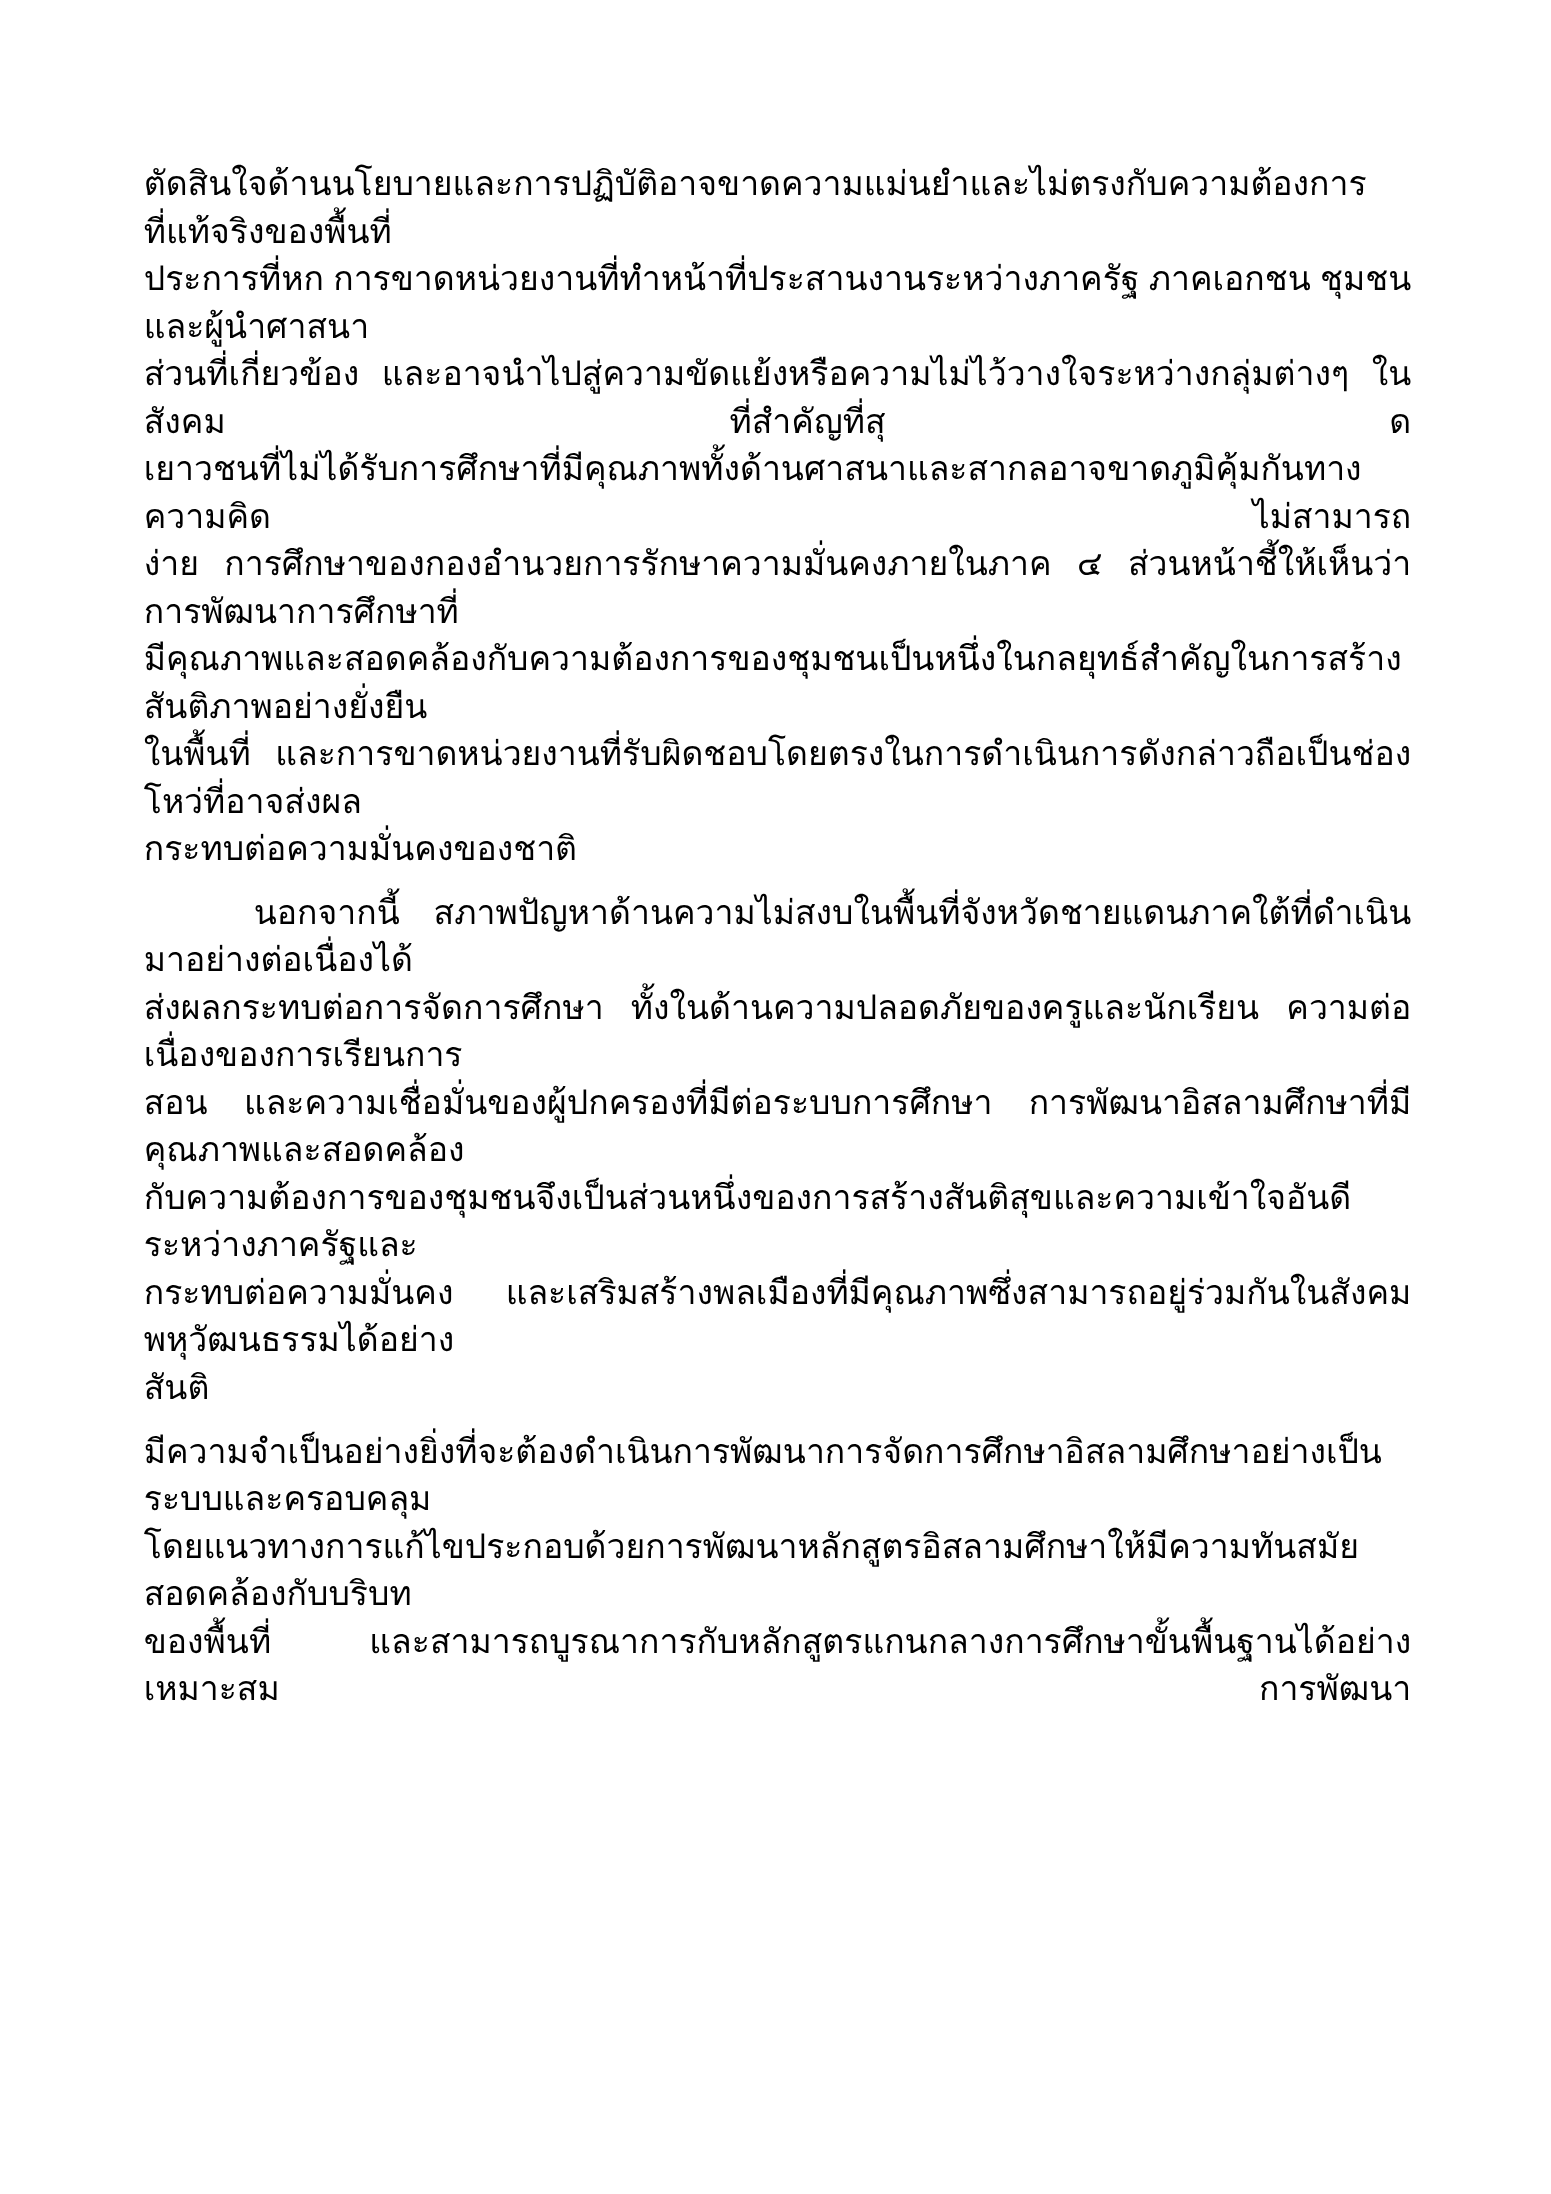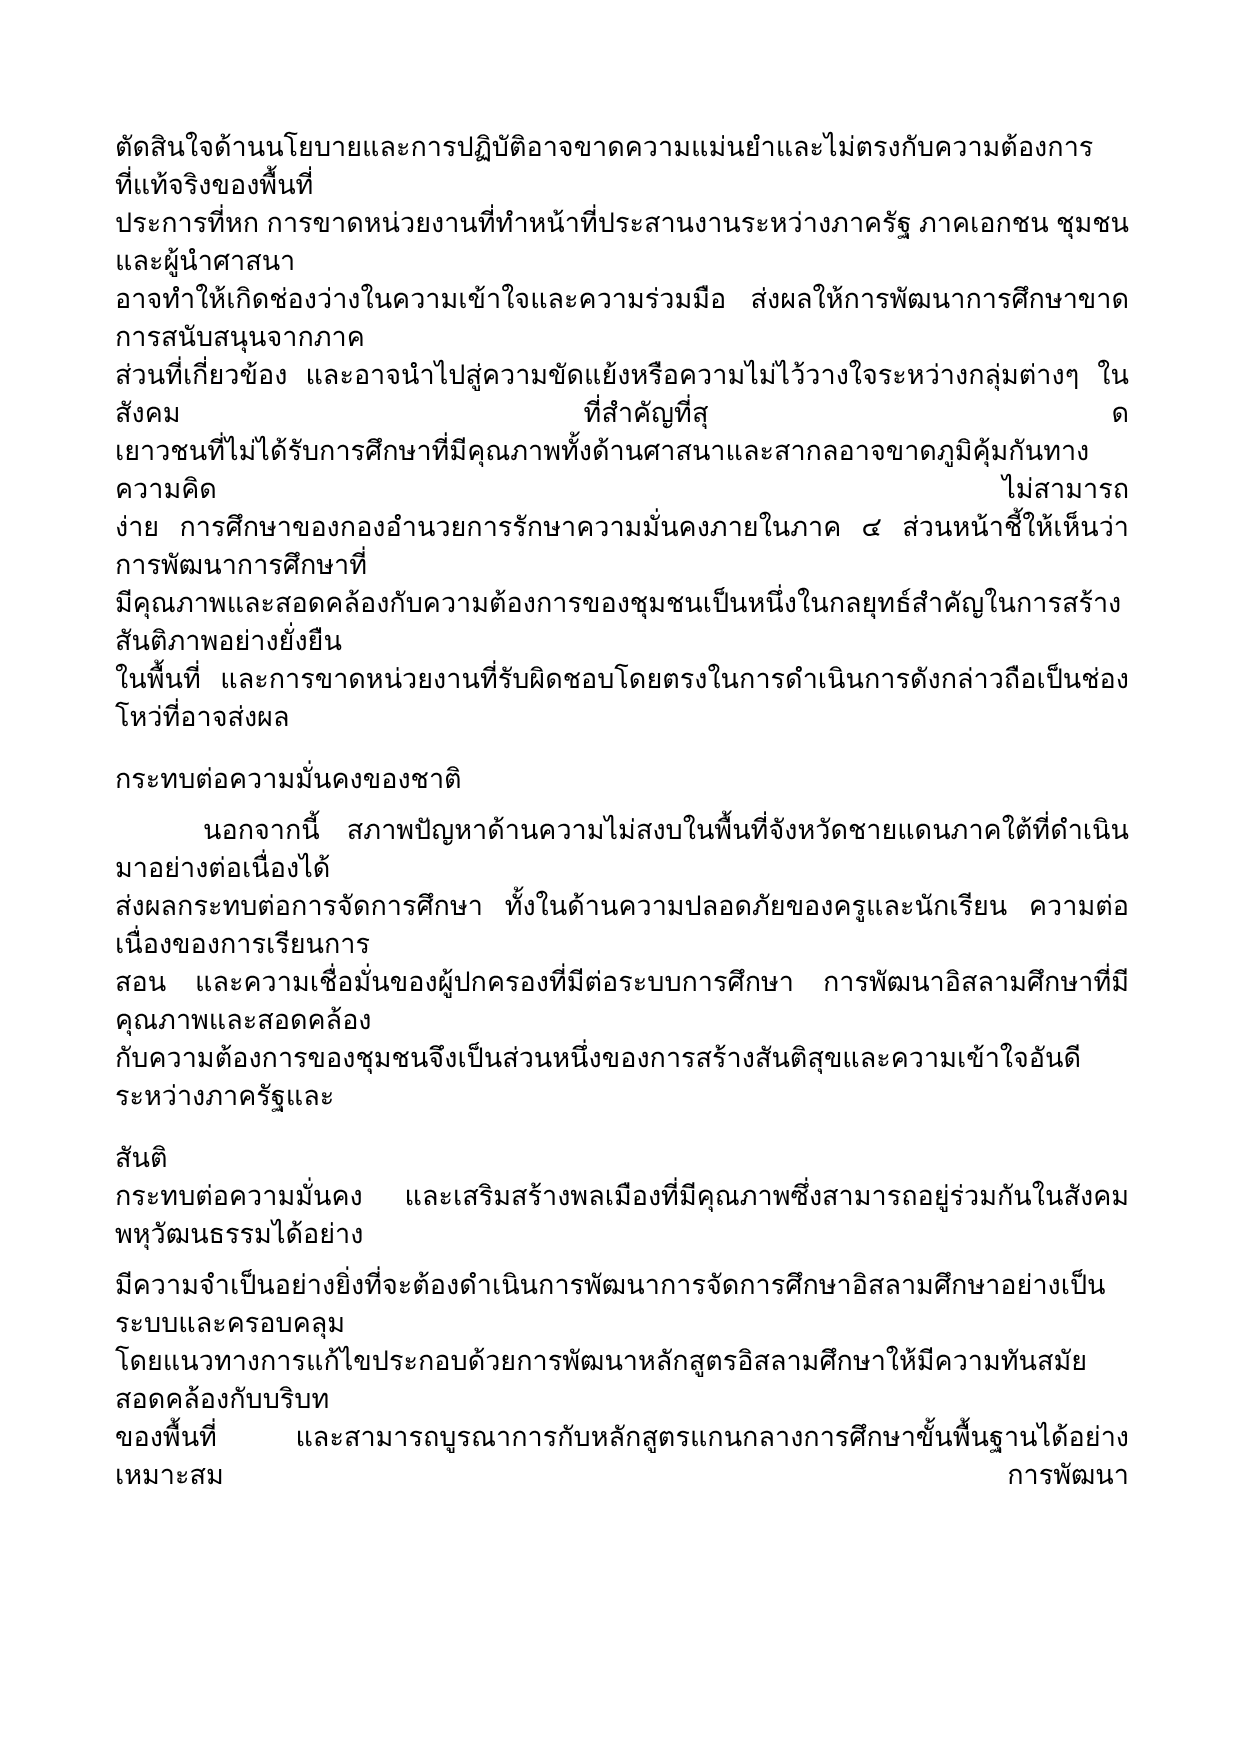--- a/index.html
+++ b/index.html
@@ -29,50 +29,48 @@
     width: 1014px;
     line-height: 38px;
     font-size: 27px;
     letter-spacing: 0px;
     text-align: justify;
     text-align-last: justify;
     white-space: normal;
   }
   .line.last {
     text-align-last: left;
-    margin-top: 24px;
   }
   .paragraph.indented .line.first {
     text-indent: 88px;
   }
 </style>
 </head>
 <body>
 
 <div class="page">
 
   <div class="paragraph">
     <div class="line first">ตัดสินใจด้านนโยบายและการปฏิบัติอาจขาดความแม่นยำและไม่ตรงกับความต้องการที่แท้จริงของพื้นที่</div>
     <div class="line">ประการที่หก การขาดหน่วยงานที่ทำหน้าที่ประสานงานระหว่างภาครัฐ ภาคเอกชน ชุมชน และผู้นำศาสนา</div>
-    <div class="line">อาจทำให้เกิดช่องว่างในความเข้าใจและความร่วมมือ ส่งผลให้การพัฒนาการศึกษาขาดการสนับสนุนจากภาค</div>
     <div class="line">ส่วนที่เกี่ยวข้อง และอาจนำไปสู่ความขัดแย้งหรือความไม่ไว้วางใจระหว่างกลุ่มต่างๆ ในสังคม ที่สำคัญที่สุ ด</div>
     <div class="line">เยาวชนที่ไม่ได้รับการศึกษาที่มีคุณภาพทั้งด้านศาสนาและสากลอาจขาดภูมิคุ้มกันทางความคิด ไม่สามารถ</div>
     <div class="line">ง่าย การศึกษาของกองอำนวยการรักษาความมั่นคงภายในภาค ๔ ส่วนหน้าชี้ให้เห็นว่า การพัฒนาการศึกษาที่</div>
     <div class="line">มีคุณภาพและสอดคล้องกับความต้องการของชุมชนเป็นหนึ่งในกลยุทธ์สำคัญในการสร้างสันติภาพอย่างยั่งยืน</div>
     <div class="line">ในพื้นที่ และการขาดหน่วยงานที่รับผิดชอบโดยตรงในการดำเนินการดังกล่าวถือเป็นช่องโหว่ที่อาจส่งผล</div>
     <div class="line last">กระทบต่อความมั่นคงของชาติ</div>
   </div>
 
   <div class="paragraph indented">
     <div class="line first">นอกจากนี้ สภาพปัญหาด้านความไม่สงบในพื้นที่จังหวัดชายแดนภาคใต้ที่ดำเนินมาอย่างต่อเนื่องได้</div>
     <div class="line">ส่งผลกระทบต่อการจัดการศึกษา ทั้งในด้านความปลอดภัยของครูและนักเรียน ความต่อเนื่องของการเรียนการ</div>
     <div class="line">สอน และความเชื่อมั่นของผู้ปกครองที่มีต่อระบบการศึกษา การพัฒนาอิสลามศึกษาที่มีคุณภาพและสอดคล้อง</div>
     <div class="line">กับความต้องการของชุมชนจึงเป็นส่วนหนึ่งของการสร้างสันติสุขและความเข้าใจอันดีระหว่างภาครัฐและ</div>
+    <div class="line">กระทบต่อความมั่นคง และเสริมสร้างพลเมืองที่มีคุณภาพซึ่งสามารถอยู่ร่วมกันในสังคมพหุวัฒนธรรมได้อย่าง</div>
     <div class="line last">สันติ</div>
-    <div class="line">กระทบต่อความมั่นคง และเสริมสร้างพลเมืองที่มีคุณภาพซึ่งสามารถอยู่ร่วมกันในสังคมพหุวัฒนธรรมได้อย่าง</div>
   </div>
 
   <div class="paragraph indented">
     <div class="line">มีความจำเป็นอย่างยิ่งที่จะต้องดำเนินการพัฒนาการจัดการศึกษาอิสลามศึกษาอย่างเป็นระบบและครอบคลุม</div>
     <div class="line">โดยแนวทางการแก้ไขประกอบด้วยการพัฒนาหลักสูตรอิสลามศึกษาให้มีความทันสมัย สอดคล้องกับบริบท</div>
     <div class="line">ของพื้นที่ และสามารถบูรณาการกับหลักสูตรแกนกลางการศึกษาขั้นพื้นฐานได้อย่างเหมาะสม การพัฒนา</div>
 
   </div>
 
 </div>

